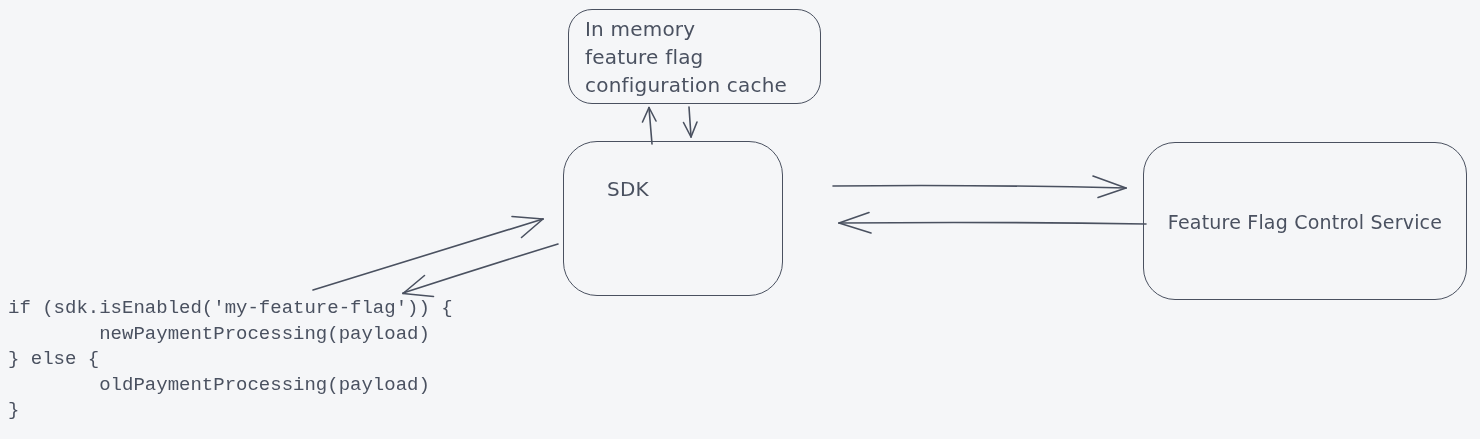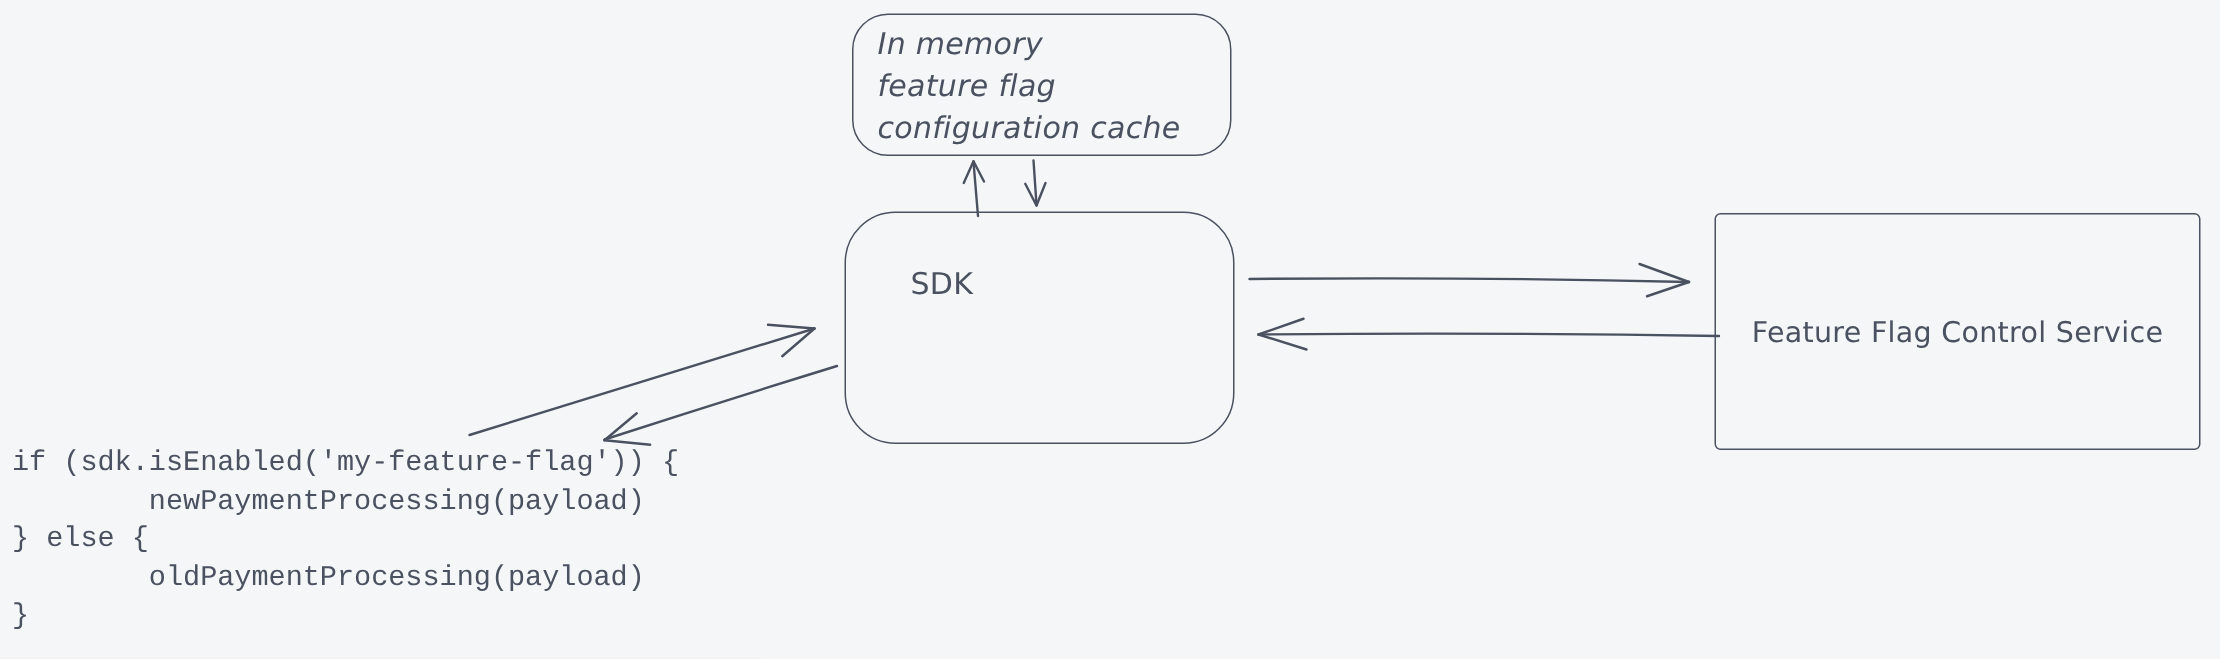--- a/index.html
+++ b/index.html
@@ -28,31 +28,30 @@
   }
   .node {
     position: absolute;
     border: 1.7px solid #4a5160;
     background: transparent;
   }
   .node-cache {
     left: 568px; top: 9px;
     width: 253px; height: 95px;
     border-radius: 24px;
-    font-style: italic;
   }
   .node-sdk {
     left: 563px; top: 141px;
-    width: 260px; height: 155px;
+    width: 220px; height: 155px;
     border-radius: 34px;
   }
   .node-service {
     left: 1143px; top: 142px;
     width: 324px; height: 158px;
-    border-radius: 4px;
+    border-radius: 32px;
     display: flex;
     align-items: center;
     justify-content: center;
   }
   .txt {
     font-size: 20px;
     line-height: 28px;
     white-space: pre;
     letter-spacing: 0.2px;
   }

